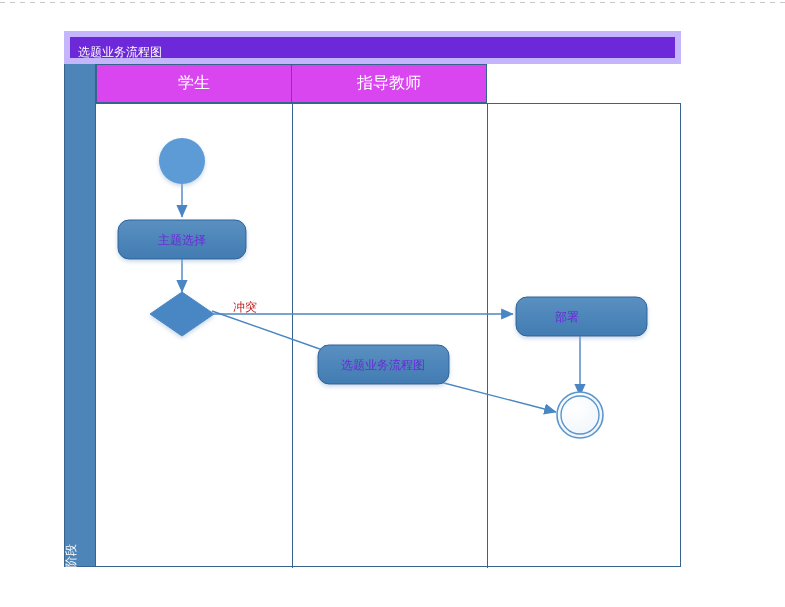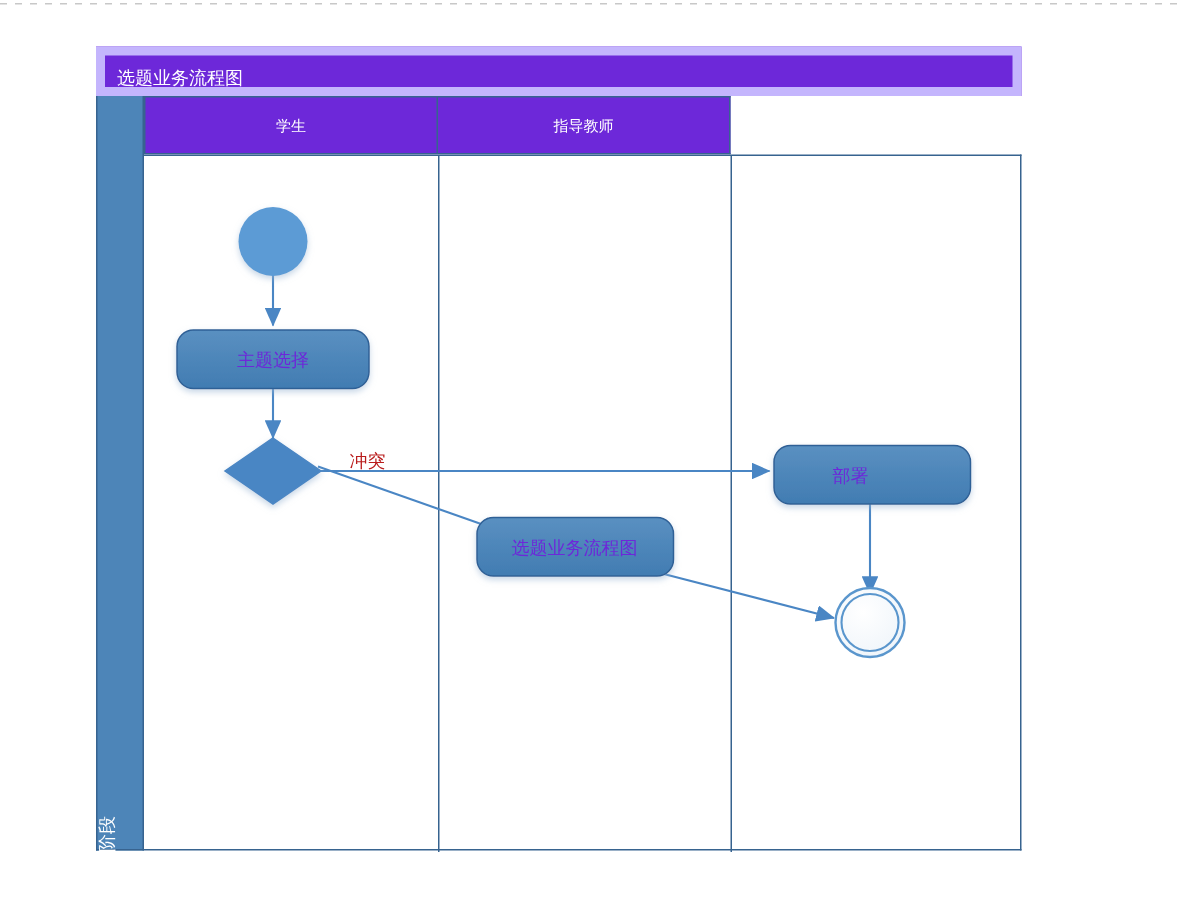--- a/index.html
+++ b/index.html
@@ -80,26 +80,26 @@
   .lane-headers {
     position: absolute;
     left: 32px;
     top: 33px;
     width: 585px;
     height: 39px;
     display: flex;
     box-sizing: border-box;
   }
   .lane-header {
-    background: #6d28d9;
+    background: #d946ef;
     border: 1px solid #37638f;
     border-left: none;
     box-sizing: border-box;
     color: #ffffff;
-    font-size: 10px;
+    font-size: 16px;
     display: flex;
     align-items: center;
     justify-content: center;
   }
   .lane-header:first-child { border-left: 1px solid #37638f; }
   .lh-1 { width: 196px; }
   .lh-2 { width: 195px; }
   .lh-3 { width: 194px; }
 
   

